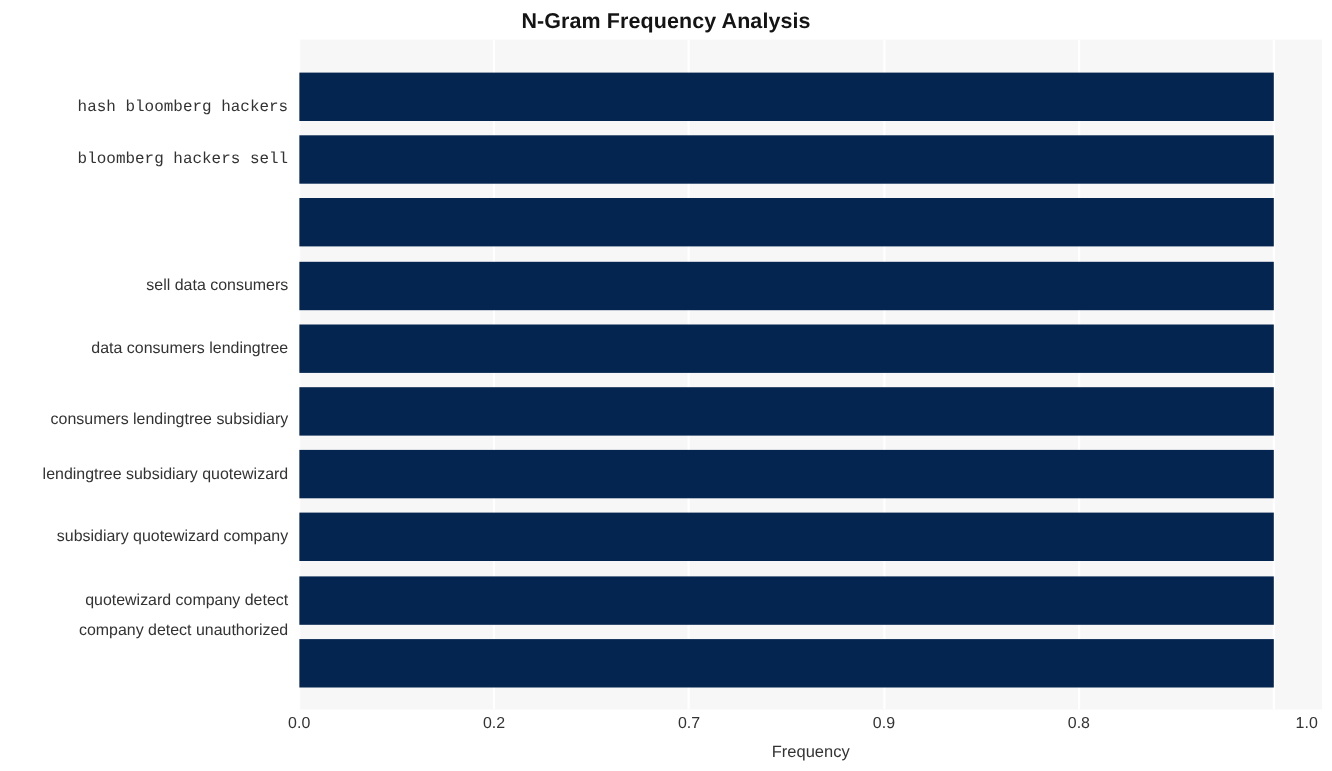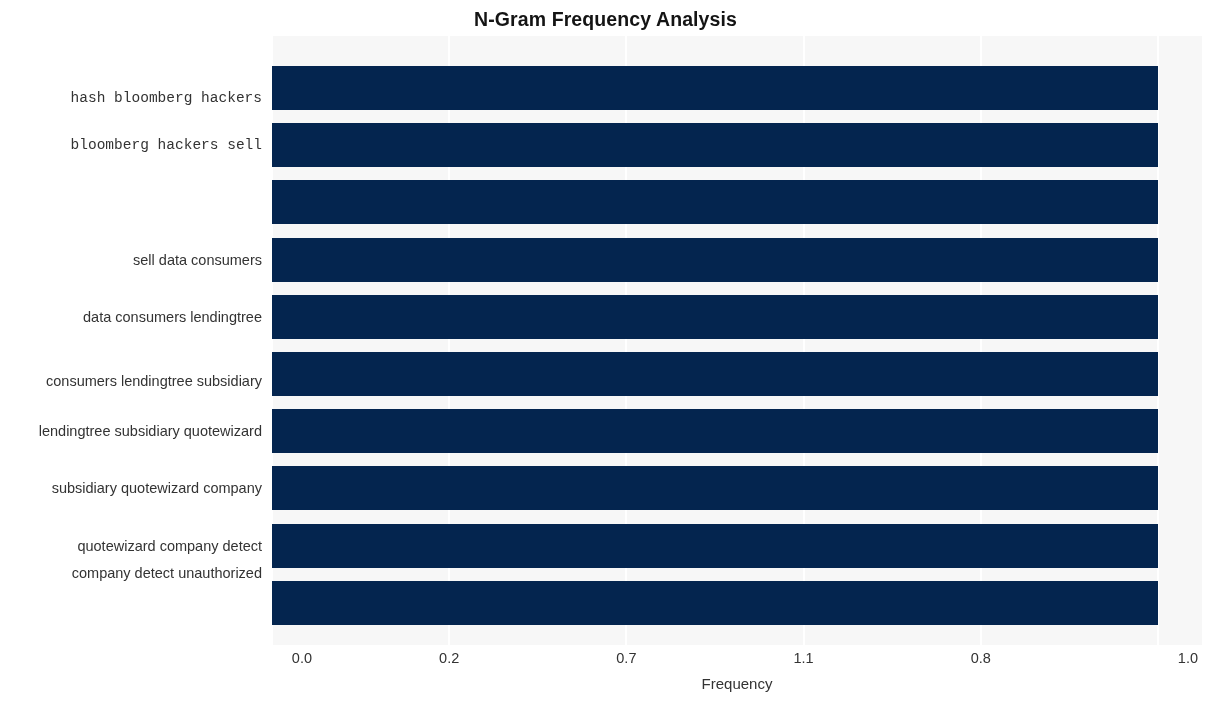--- a/index.html
+++ b/index.html
@@ -149,23 +149,23 @@
       <div class="ytick-label" style="top: 214.6px;">sell data consumers</div>
       <div class="ytick-label" style="top: 271.8px;">data consumers lendingtree</div>
       <div class="ytick-label" style="top: 336px;">consumers lendingtree subsidiary</div>
       <div class="ytick-label" style="top: 386.2px; text-align: right;">lendingtree subsidiary quotewizard</div>
       <div class="ytick-label" style="top: 443.4px;">subsidiary quotewizard company</div>
       <div class="ytick-label" style="top: 500.6px;">quotewizard company detect</div>
       <div class="ytick-label" style="top: 528px;">company detect unauthorized</div>
     </div>
 
   <div id="xtick-layer">
-      <div class="xtick-label" style="left: 272px; text-align: right;">0.0</div>
+      <div class="xtick-label" style="left: 272px;">0.0</div>
       <div class="xtick-label" style="left: 449.2px;">0.2</div>
       <div class="xtick-label" style="left: 626.4px;">0.7</div>
-      <div class="xtick-label" style="left: 803.6px;">1.1</div>
+      <div class="xtick-label" style="left: 803.6px;">0.9</div>
       <div class="xtick-label" style="left: 980.8px;">0.8</div>
       <div class="xtick-label" style="left: 1158px; text-align: right;">1.0</div>
     </div>
 
   <div id="xlabel">Frequency</div>
 
 </div>
 
 </body></html>

